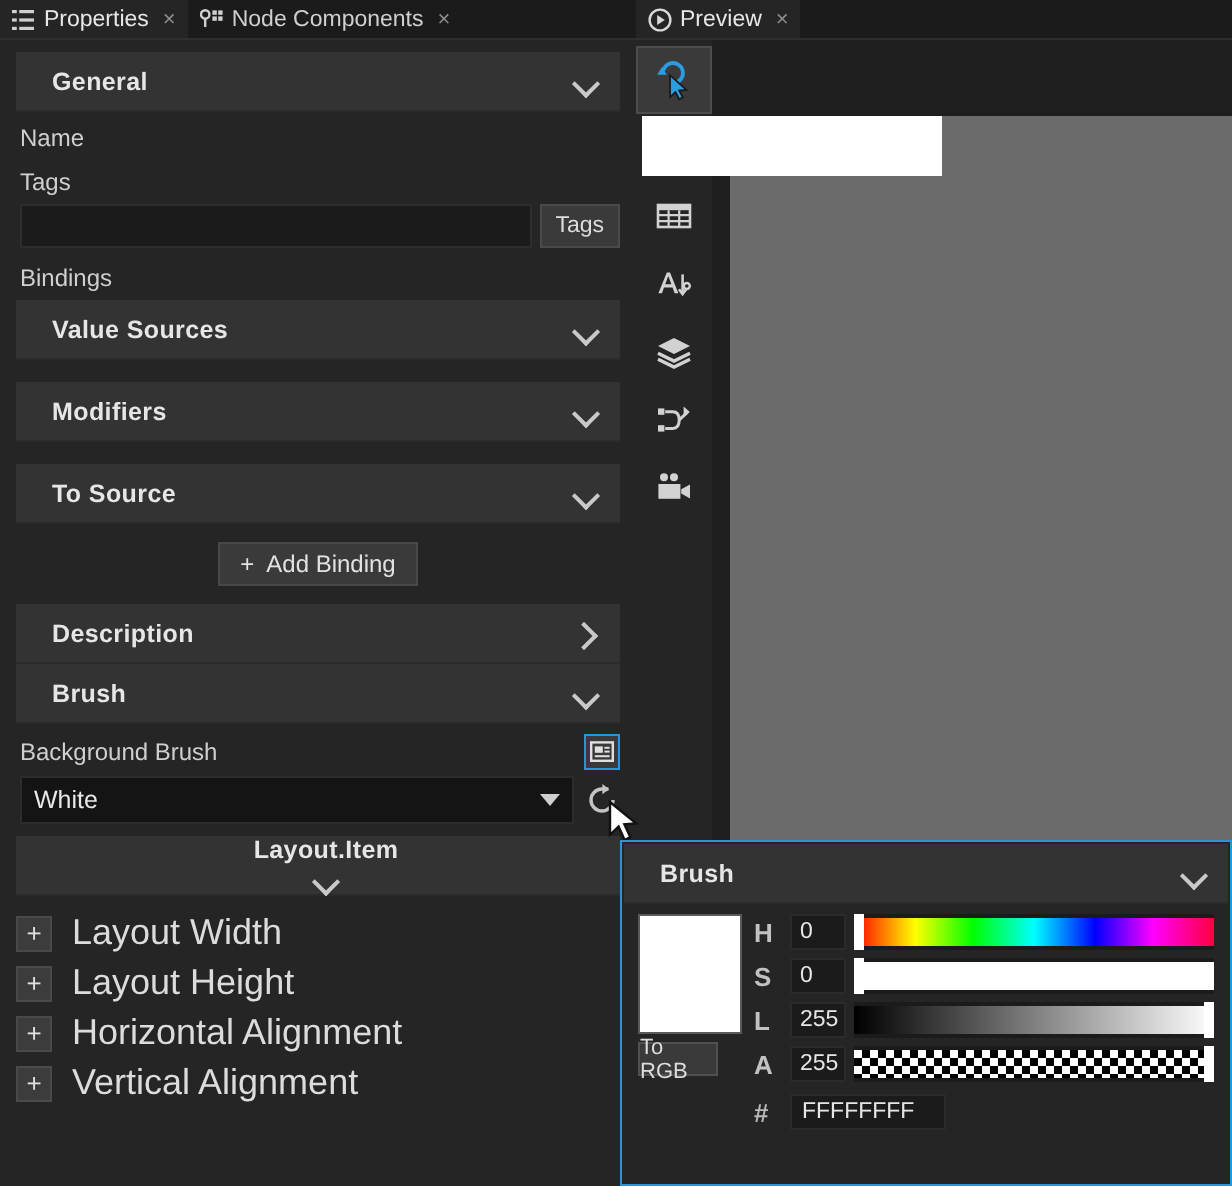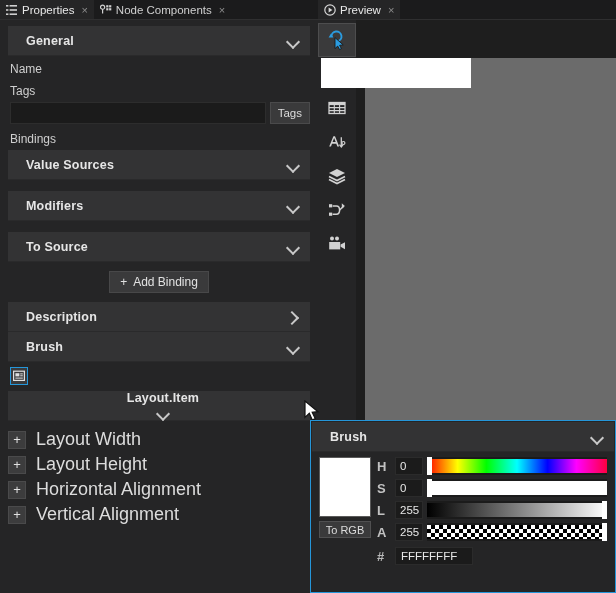--- a/index.html
+++ b/index.html
@@ -102,21 +102,21 @@
   .whiterect { position:absolute; left: 321px; top: 58px; width: 150px; height: 30px; background: #ffffff; }
 
   
   #brush-popup {
     position: absolute; left: 310px; top: 420px; width: 306px; height: 173px;
     background: #252526; border: 1px solid #2596d9;
   }
   #brush-popup .sect { margin: 0; border-bottom: 1px solid #2a2a2b; }
   .swatch { width: 52px; height: 60px; background: #fff; border: 1px solid #5a5a5a; }
   .torgb {
-    width: 52px; height: 17px; background: #3a3a3b; border: 1px solid #505051;
+    width: 40px; height: 17px; background: #3a3a3b; border: 1px solid #505051;
     color: #dcdcdc; font-size: 11px; display:flex; align-items:center; justify-content:center;
   }
   .chan-lab { width: 14px; text-align: left; color: #c2c2c2; font-size: 13px; font-weight: bold; }
   .chan-val {
     width: 28px; height: 18px; background: #1b1b1b; border: 1px solid #2b2b2b;
     color: #e6e6e6; font-size: 11.5px; display:flex; align-items:center; padding-left: 4px;
   }
   .slider { position: relative; height: 18px; flex: 1; background: #1b1b1b; }
   .slider .track { position:absolute; left: 0; top: 2px; height: 14px; right: 0; }
   .handle { position: absolute; top: 0; width: 5px; height: 18px; background: #ffffff; }
@@ -219,31 +219,44 @@
         <span class="title">Description</span>
         <span class="chev right"></span>
       </div>
 
       <div class="sect" style="margin-top:0;">
         <span class="title">Brush</span>
         <span class="chev"></span>
       </div>
 
       <div style="display:flex; align-items:center; margin-top:5px; padding:0 8px 0 10px;">
+        <span class="fieldlabel" style="padding-left:0; flex:1;">Background Brush</span>
         <span style="width:18px;height:18px;border:1px solid #2596d9;display:flex;align-items:center;justify-content:center;background:#3a3a3b;">
           <svg width="12" height="12" viewBox="0 0 12 12">
             <rect x="0.6" y="1.2" width="10.8" height="9.2" fill="none" stroke="#e0e0e0" stroke-width="1.2"></rect>
             <rect x="2.4" y="3.2" width="4" height="3.2" fill="#e0e0e0"></rect>
             <rect x="7.2" y="3.4" width="2.6" height="1" fill="#e0e0e0"></rect>
             <rect x="7.2" y="5.3" width="2.6" height="1" fill="#e0e0e0"></rect>
             <rect x="2.4" y="7.6" width="7.4" height="1" fill="#e0e0e0"></rect>
           </svg>
         </span>
       </div>
 
+      <div style="display:flex; align-items:center; gap:5px; margin:3px 8px 0 10px;">
+        <div class="combo" style="flex:1;">
+          <span style="flex:1;">White</span>
+          <span class="caret-down"></span>
+        </div>
+        <span style="display:flex;align-items:center;">
+          <svg width="18" height="18" viewBox="0 0 18 18">
+            <path d="M14.5 9 A5.5 5.5 0 1 1 9 3.5 L12.2 3.5" fill="none" stroke="#c4c4c4" stroke-width="1.7"></path>
+            <path d="M9.2 1.0 L12.6 3.6 L9.2 6.1 Z" fill="#c4c4c4"></path>
+          </svg>
+        </span>
+      </div>
 
       <div class="sect" style="margin-top:6px;flex-direction:column;">
         <span class="title">Layout.Item</span>
         <span class="chev"></span>
       </div>
 
       <div style="margin-top:6px;">
         <div class="proprow">
           <span class="plusbtn">+</span>
           <span class="lbl">Layout Width</span>

